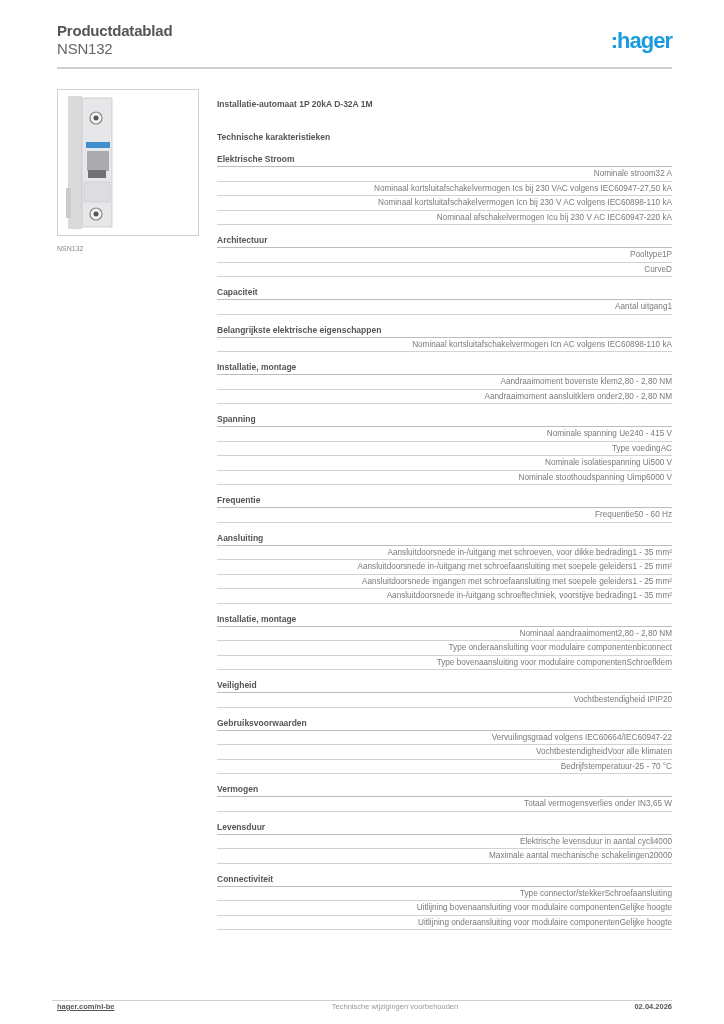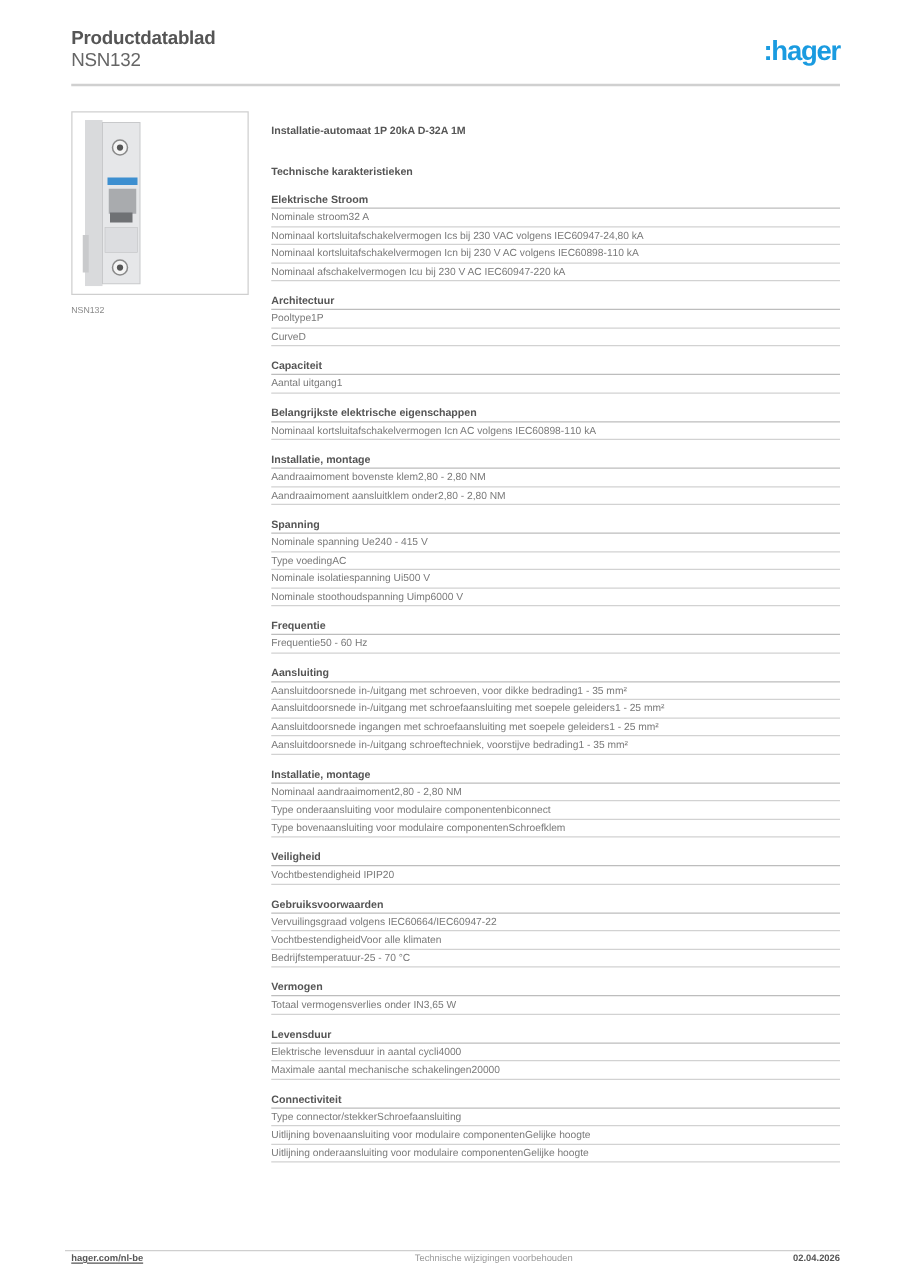--- a/index.html
+++ b/index.html
@@ -13,21 +13,21 @@
 
   .product-box { position:absolute; left:57px; top:89px; width:142px; height:147px; border:1px solid #cfcfcf; box-sizing:border-box; background:#fff; }
   .product-caption { position:absolute; left:57px; top:245px; font-size:7px; color:#888; }
   .mcb { position:absolute; left:8px; top:6px; width:50px; height:133px; }
 
   .content { position:absolute; left:217px; top:97px; width:455px; }
   .product-name { font-size:8.5px; font-weight:bold; color:#555; height:14px; line-height:14px; }
   .tech-title { font-size:8.5px; font-weight:bold; color:#555; margin-top:19px; height:14px; line-height:14px; }
   .section { margin-top:9px; }
   .sec-title { font-size:8.5px; font-weight:bold; color:#555; height:13px; line-height:13px; border-bottom:1.5px solid #bdbdbd; }
-  .row { display:flex; justify-content:flex-start; height:13.5px; line-height:13.5px; font-size:8.2px; color:#7a7a7a; border-bottom:1px solid #d2d2d2; }
+  .row { display:flex; justify-content:flex-end; height:13.5px; line-height:13.5px; font-size:8.2px; color:#7a7a7a; border-bottom:1px solid #d2d2d2; }
   .row .val { text-align:right; white-space:nowrap; }
   .row .lbl { white-space:nowrap; }
 
   .footer-rule { position:absolute; left:52px; top:1000px; width:620px; height:1px; background:#cfcfcf; }
   .footer { position:absolute; left:57px; top:1002px; width:615px; font-size:7.5px; }
   .f-left { position:absolute; left:0; top:0; font-weight:bold; color:#555;text-decoration:underline; }
   .f-mid { position:absolute; left:0; width:676px; top:0; text-align:center; color:#999; }
   .f-right { position:absolute; right:0; top:0; font-weight:bold; color:#555; }
 </style>
 </head>
@@ -63,21 +63,21 @@
   <div class="tech-title">Technische karakteristieken</div>
   <div id="sections">
       <div class="section">
         <div class="sec-title">Elektrische Stroom</div>
         <div class="row">
           <span class="lbl">Nominale stroom</span>
           <span class="val">32 A</span>
         </div>
         <div class="row">
           <span class="lbl">Nominaal kortsluitafschakelvermogen Ics bij 230 VAC volgens IEC60947-2</span>
-          <span class="val">4,80 kA</span>
+          <span class="val">7,50 kA</span>
         </div>
         <div class="row">
           <span class="lbl">Nominaal kortsluitafschakelvermogen Icn bij 230 V AC volgens IEC60898-1</span>
           <span class="val">10 kA</span>
         </div>
         <div class="row">
           <span class="lbl">Nominaal afschakelvermogen Icu bij 230 V AC IEC60947-2</span>
           <span class="val">20 kA</span>
         </div>
       </div>

